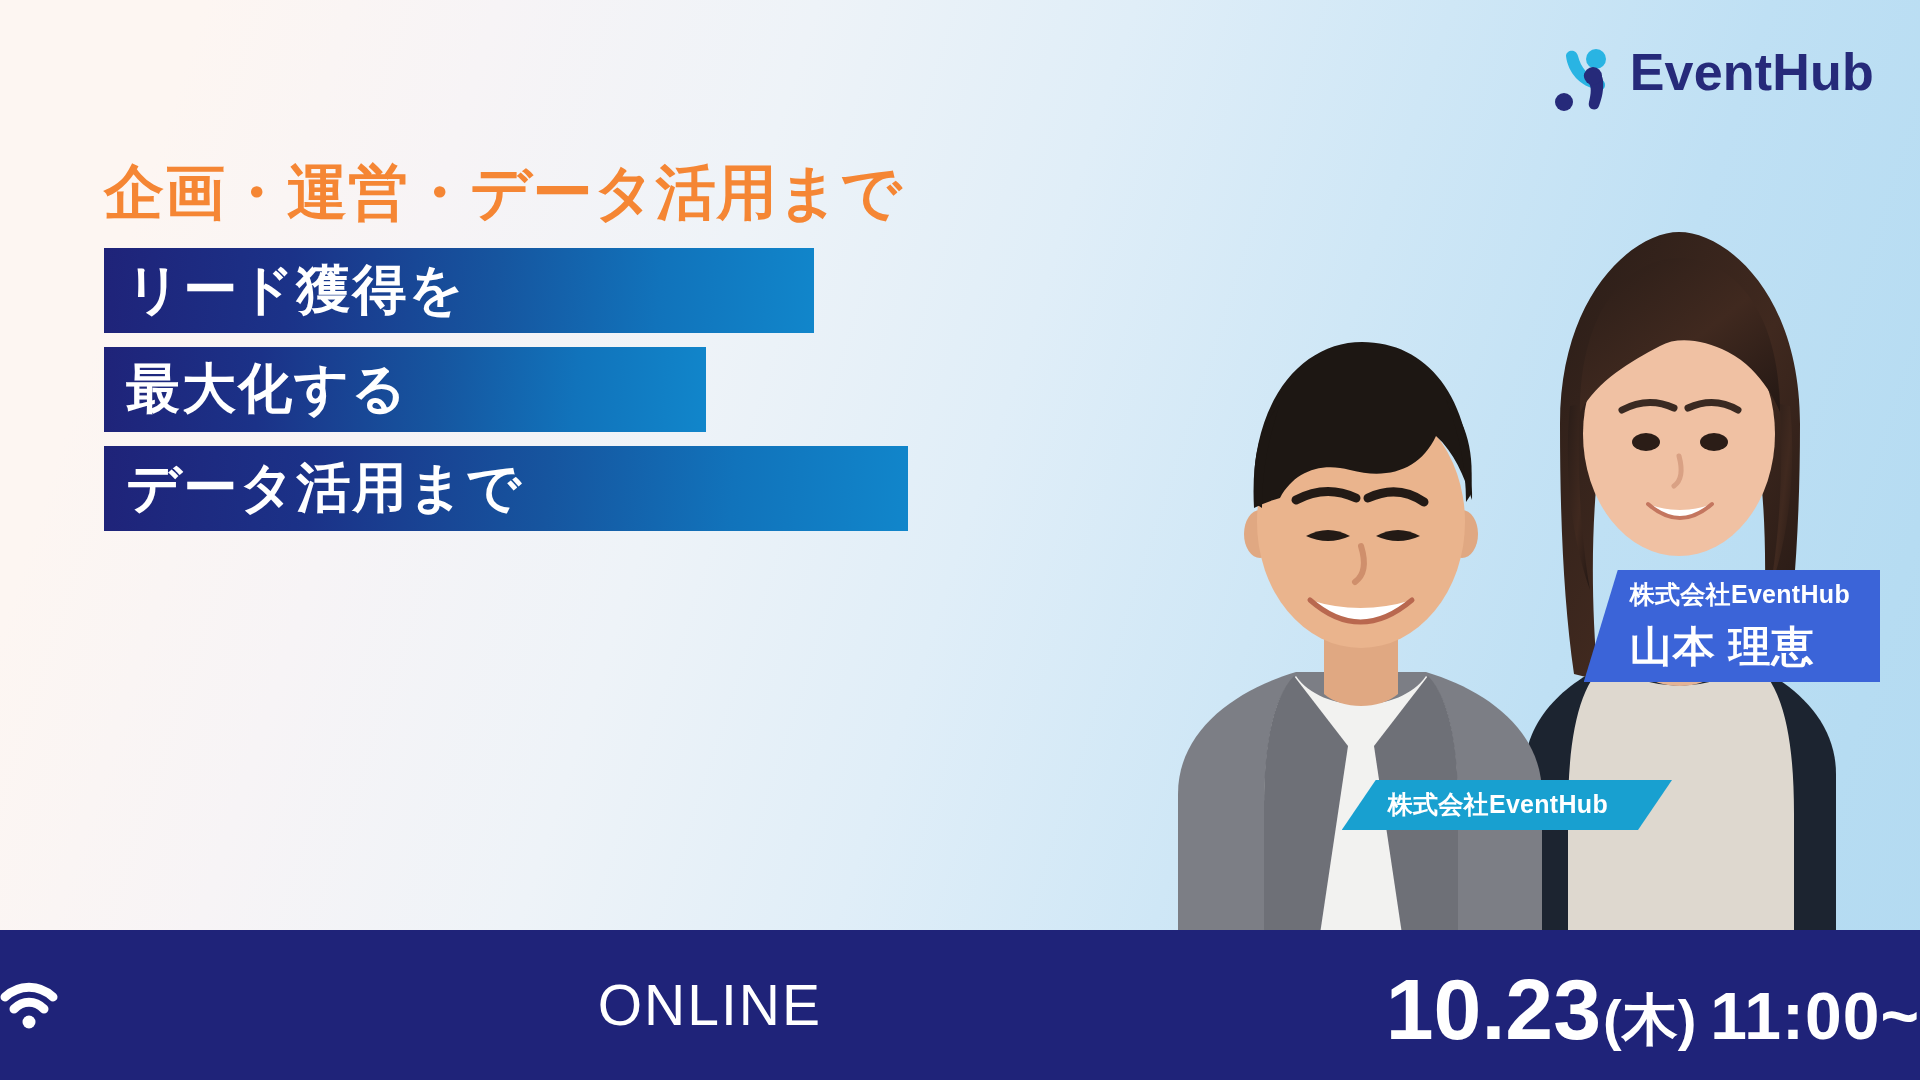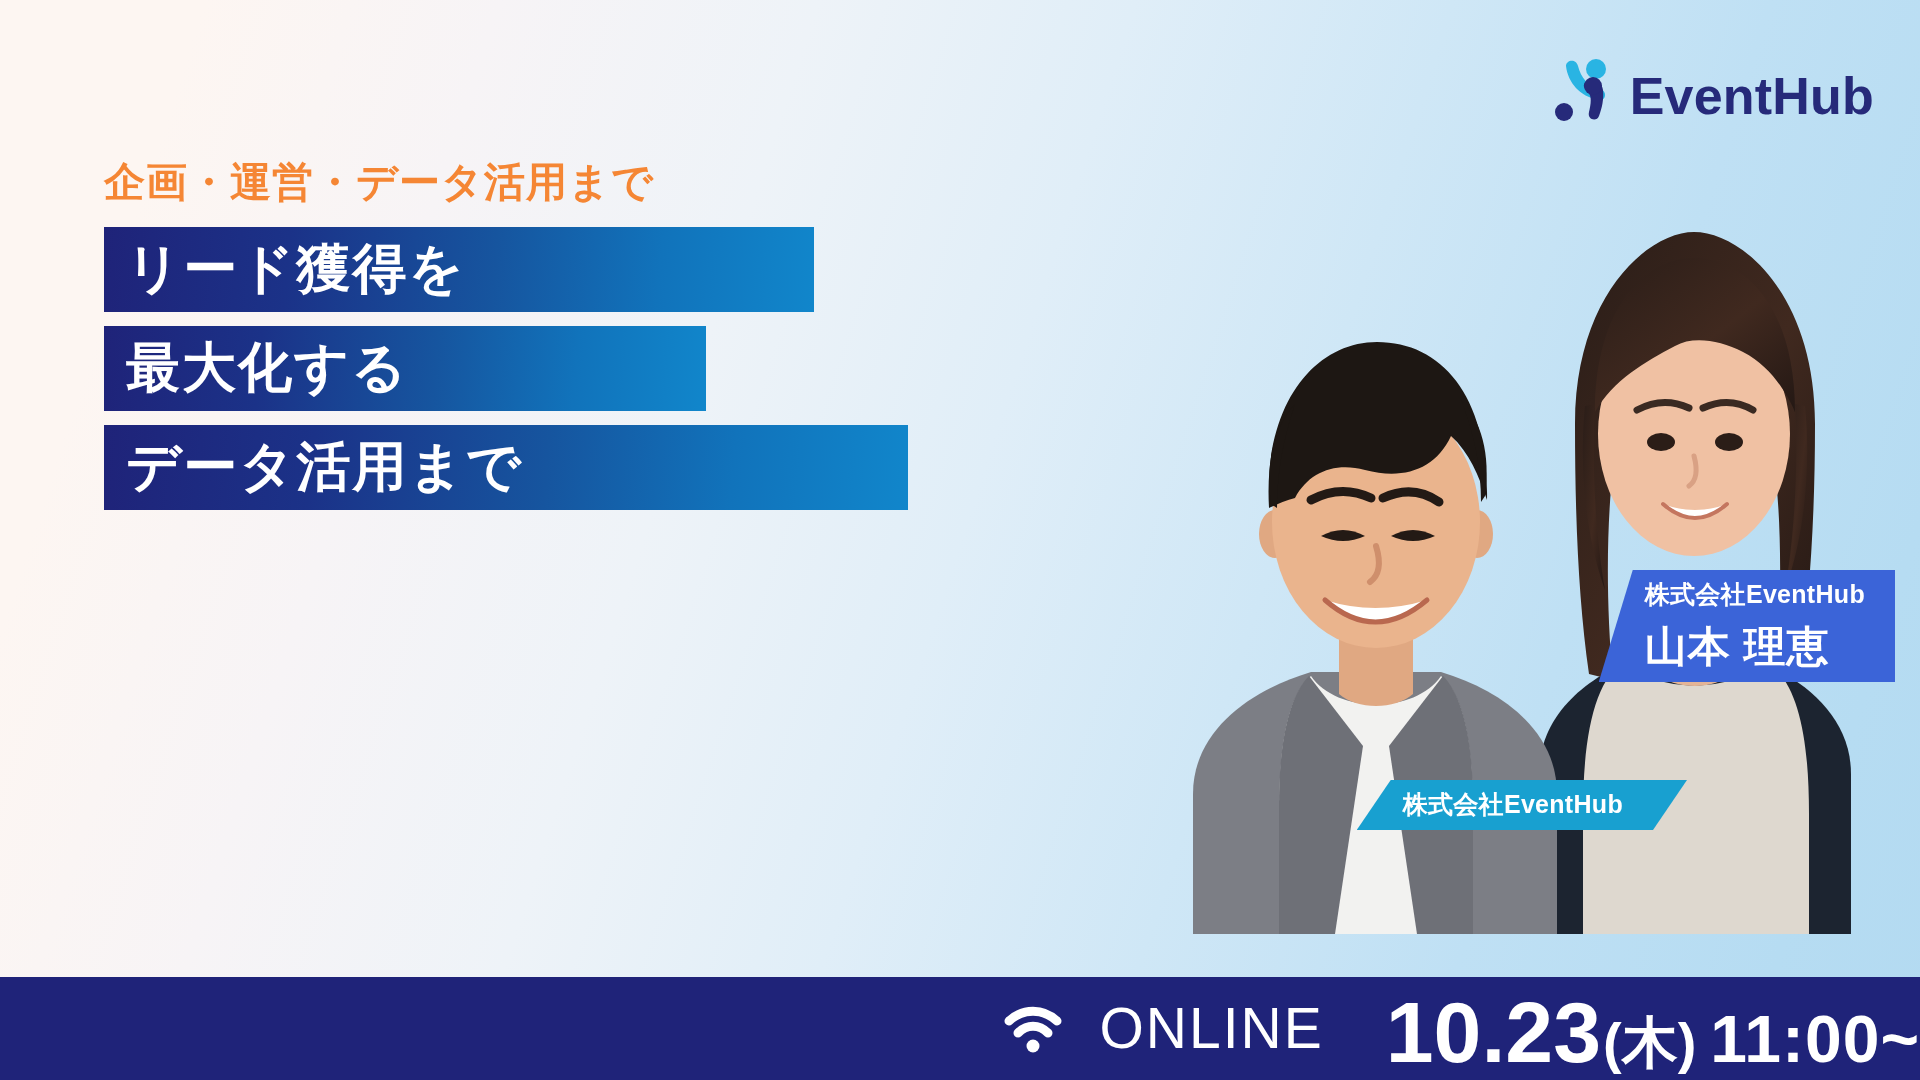--- a/index.html
+++ b/index.html
@@ -26,21 +26,21 @@
         #b6dcf2 92%,
         #b3daf1 100%);
   }
 
   
   .logo {
     position: absolute;
     top: 46px;
     right: 46px;
     display: flex;
-    align-items: flex-end;
+    align-items: flex-start;
     gap: 14px;
     height: 76px;
   }
   .logo-mark { width: 62px; height: 66px; display: block; }
   .logo-word {
     font-size: 52px;
     font-weight: bold;
     letter-spacing: 0.2px;
     color: #262a7a;
     line-height: 1;
@@ -48,21 +48,21 @@
   }
 
   
   .headline {
     position: absolute;
     left: 104px;
     top: 160px;
     width: 1000px;
   }
   .kicker {
-    font-size: 41px;
+    font-size: 60px;
     font-weight: bold;
     color: #f58634;
     letter-spacing: 1px;
     line-height: 1.1;
     margin: 0 0 22px 0;
     white-space: nowrap;
   }
   .title-lines {
     display: flex;
     flex-direction: column;
@@ -80,21 +80,21 @@
     white-space: nowrap;
     background-image: linear-gradient(95deg, #1f2379 0%, #1b3288 26%, #16559f 55%, #1173bb 78%, #1186cb 100%);
   }
   .title-band.band-1 { min-width: 668px; }
   .title-band.band-2 { min-width: 560px; }
   .title-band.band-3 { min-width: 762px; }
 
   
   .speakers {
     position: absolute;
-    right: 1px;
+    right: 16px;
     bottom: 146px;
     width: 840px;
     height: 800px;
   }
 
   .person { position: absolute; }
 
   
   .person-female { right: 10px; bottom: 0; width: 430px; height: 760px; }
   
@@ -135,25 +135,25 @@
     white-space: nowrap;
     margin-top: 15px;
   }
 
   
   .footer {
     position: absolute;
     left: 0;
     right: 0;
     bottom: 0;
-    height: 103px;
+    height: 150px;
     background: #1f2379;
     display: flex;
     align-items: center;
-    justify-content: flex-end;
+    justify-content: space-between;
     gap: 38px;
   }
   .wifi-icon { width: 58px; height: 48px; display: block; }
   .footer-mode {
     color: #ffffff;
     font-size: 57px;
     font-weight: normal;
     letter-spacing: 2px;
     line-height: 1;
   }

